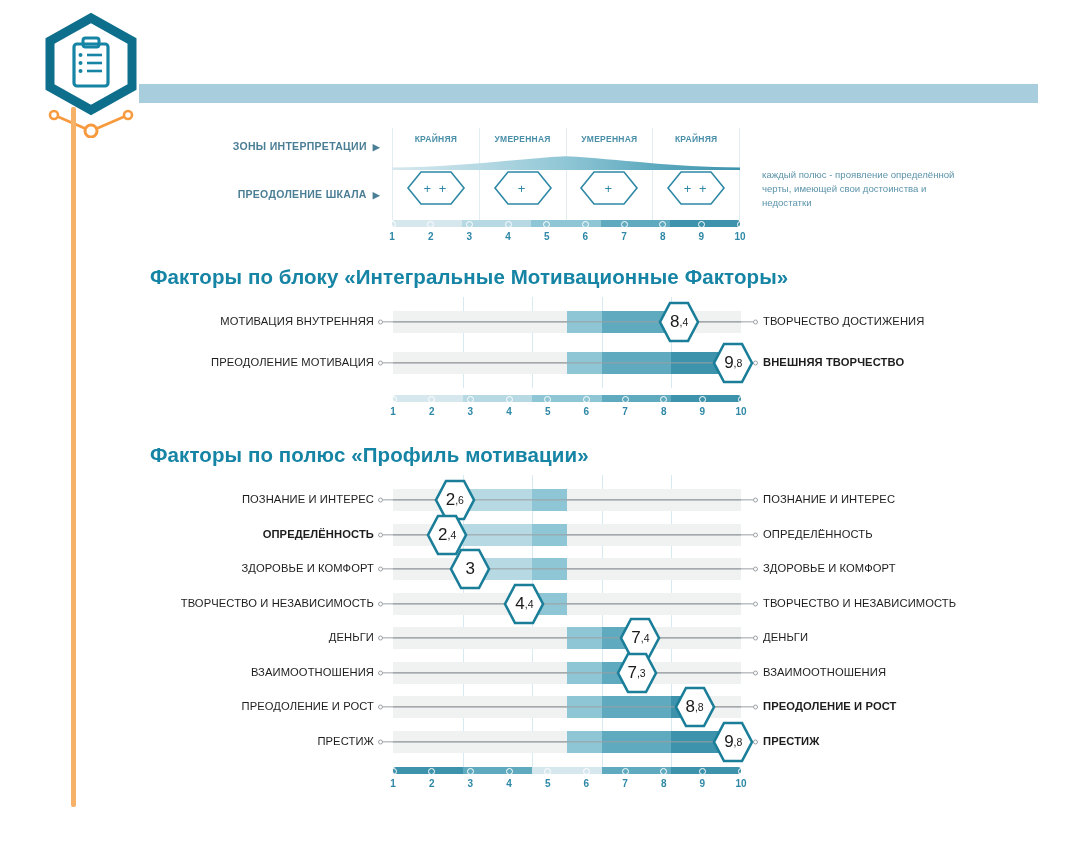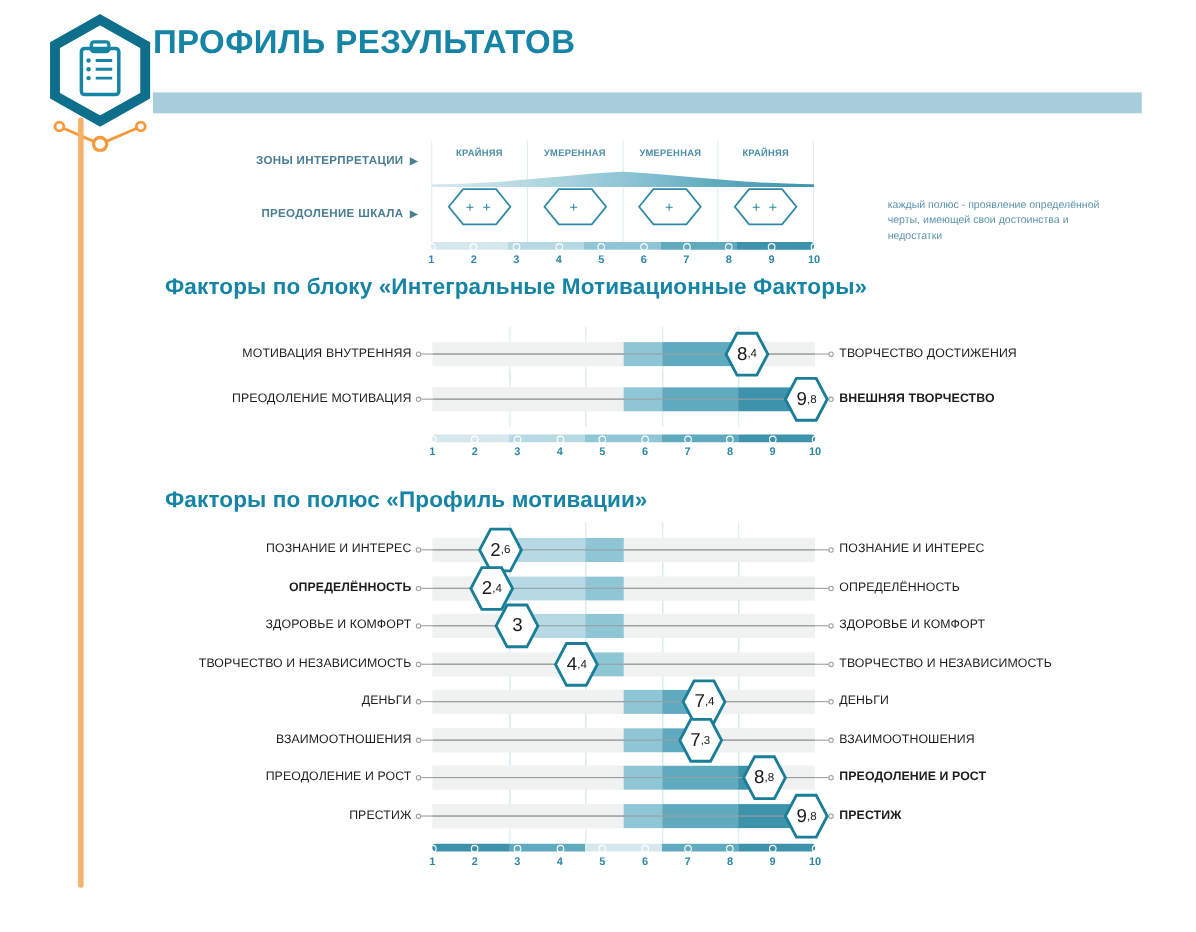--- a/index.html
+++ b/index.html
@@ -56,22 +56,22 @@
     position: absolute; top: 42px; left: 50%; transform: translateX(-50%);
     width: 60px; height: 36px;
   }
   .zone-hex .sym {
     position: absolute; inset: 0; display: flex; align-items: center;
     justify-content: center; font-size: 13px; color: #2E88A6; letter-spacing: 2px;
   }
   .curve-layer { position: absolute; left: 0; top: 26px; width: 348px; height: 16px; }
 
   .legend-note {
-    position: absolute; left: 807px; top: 168px; width: 210px;
-    font-size: 9.6px; line-height: 1.45; color: #5C93AA; margin-top: 12px;
+    position: absolute; left: 762px; top: 168px; width: 210px;
+    font-size: 9.6px; line-height: 1.45; color: #5C93AA;
   }
 
   
   .axis-strip { position: absolute; width: 348px; height: 30px; }
   .axis-bar { position: absolute; left: 0; top: 0; width: 348px; height: 7px; border-radius: 3px; }
   .axis-pin {
     position: absolute; top: 1px; width: 7px; height: 7px; margin-left: -3.5px;
     border: 1.4px solid #fff; border-radius: 50%; background: transparent;
   }
   .axis-num {
@@ -151,21 +151,20 @@
       <line x1="51" y1="63" x2="66" y2="63" stroke="#1684A4" stroke-width="2.6"></line>
       <line x1="18" y1="107" x2="55" y2="123" stroke="#F79A3E" stroke-width="2.6"></line>
       <line x1="92" y1="107" x2="55" y2="123" stroke="#F79A3E" stroke-width="2.6"></line>
       <circle cx="18" cy="107" r="4" fill="#fff" stroke="#F79A3E" stroke-width="2.6"></circle>
       <circle cx="92" cy="107" r="4" fill="#fff" stroke="#F79A3E" stroke-width="2.6"></circle>
       <circle cx="55" cy="123" r="6" fill="#fff" stroke="#F79A3E" stroke-width="3"></circle>
     </svg>
   </div>
   <div class="logo-line"></div>
 
-  <div class="page-title">ПРОФИЛЬ РЕЗУЛЬТАТОВ</div>
   <div class="title-rule"></div>
 
   <div class="legend">
     <div class="legend-label lg-zones">
       <span>ЗОНЫ ИНТЕРПРЕТАЦИИ</span><span class="arrow">▶</span>
     </div>
     <div class="legend-label lg-scale">
       <span>ПРЕОДОЛЕНИЕ ШКАЛА</span><span class="arrow">▶</span>
     </div>
 
@@ -233,21 +232,21 @@
         <div class="axis-pin" style="left: 309.333px;"></div>
         <div class="axis-num" style="left: 309.333px;">9</div>
         <div class="axis-pin" style="left: 348px;"></div>
         <div class="axis-num" style="left: 348px;">10</div>
       </div>
   </div>
 
   <div class="legend-note">каждый полюс - проявление определённой черты, имеющей свои достоинства и недостатки</div>
 
   <div id="sections">
-      <div class="section-title" style="left: 150px; top: 249px;">Факторы по блоку «Интегральные Мотивационные Факторы»</div>
+      <div class="section-title" style="left: 150px; top: 265px;">Факторы по блоку «Интегральные Мотивационные Факторы»</div>
       <div class="rows" style="top: 305px; height: 92px;">
         <div class="row" style="top: 0px;">
           <div class="row-left">МОТИВАЦИЯ ВНУТРЕННЯЯ</div>
           <div class="track-area">
             <div class="cap-dot" style="left: 0px;"></div>
             <div class="cap-line" style="left: 5px; width: 12px;"></div>
             <div class="cap-dot" style="left: 375px;"></div>
             <div class="cap-line" style="left: 363px; width: 12px;"></div>
             <div class="track" style="z-index: 1;">
               <div class="track-mid"></div>

